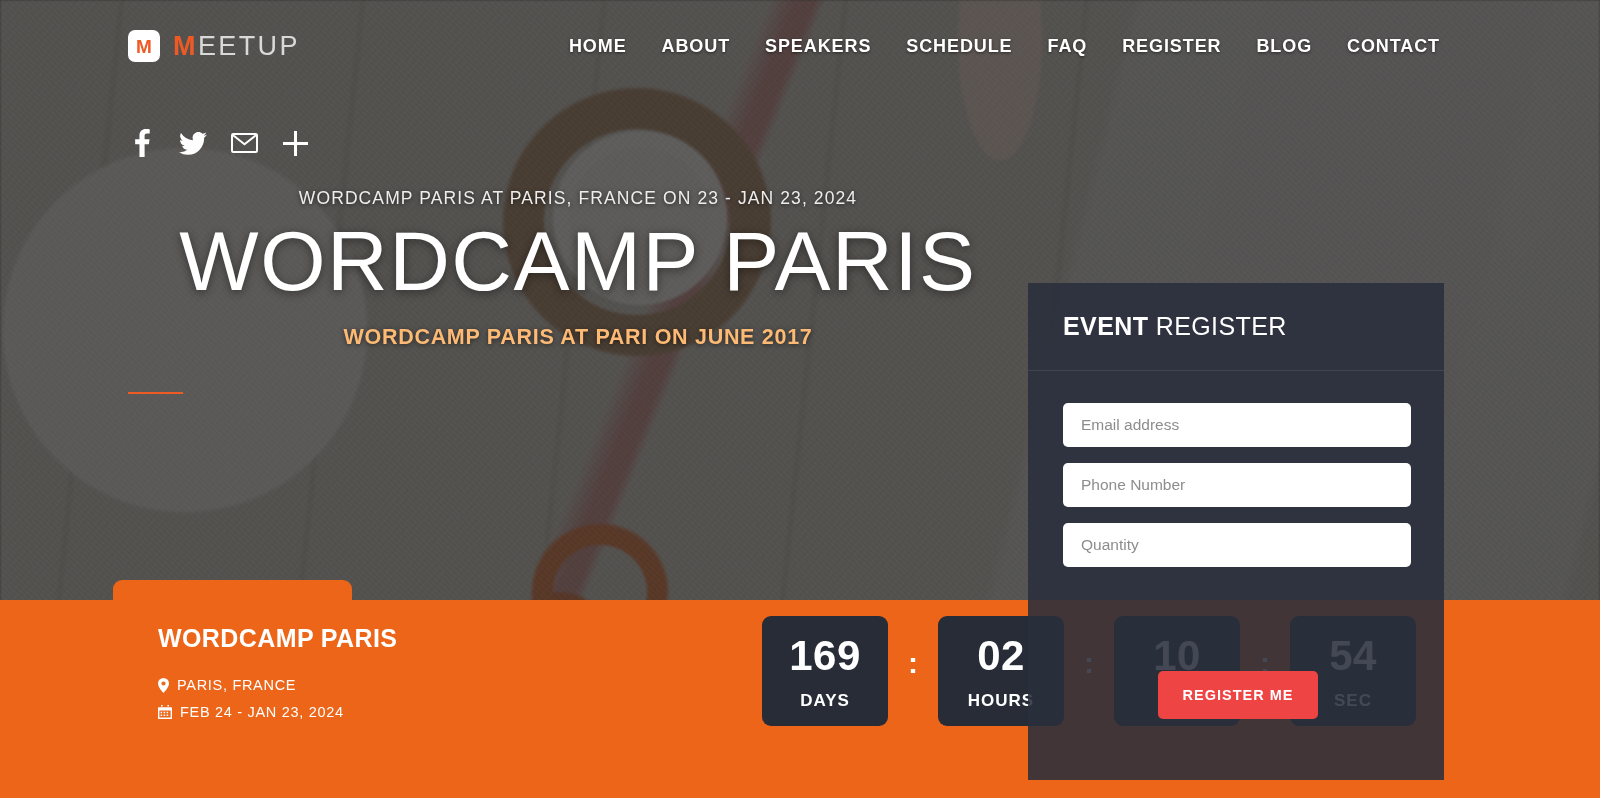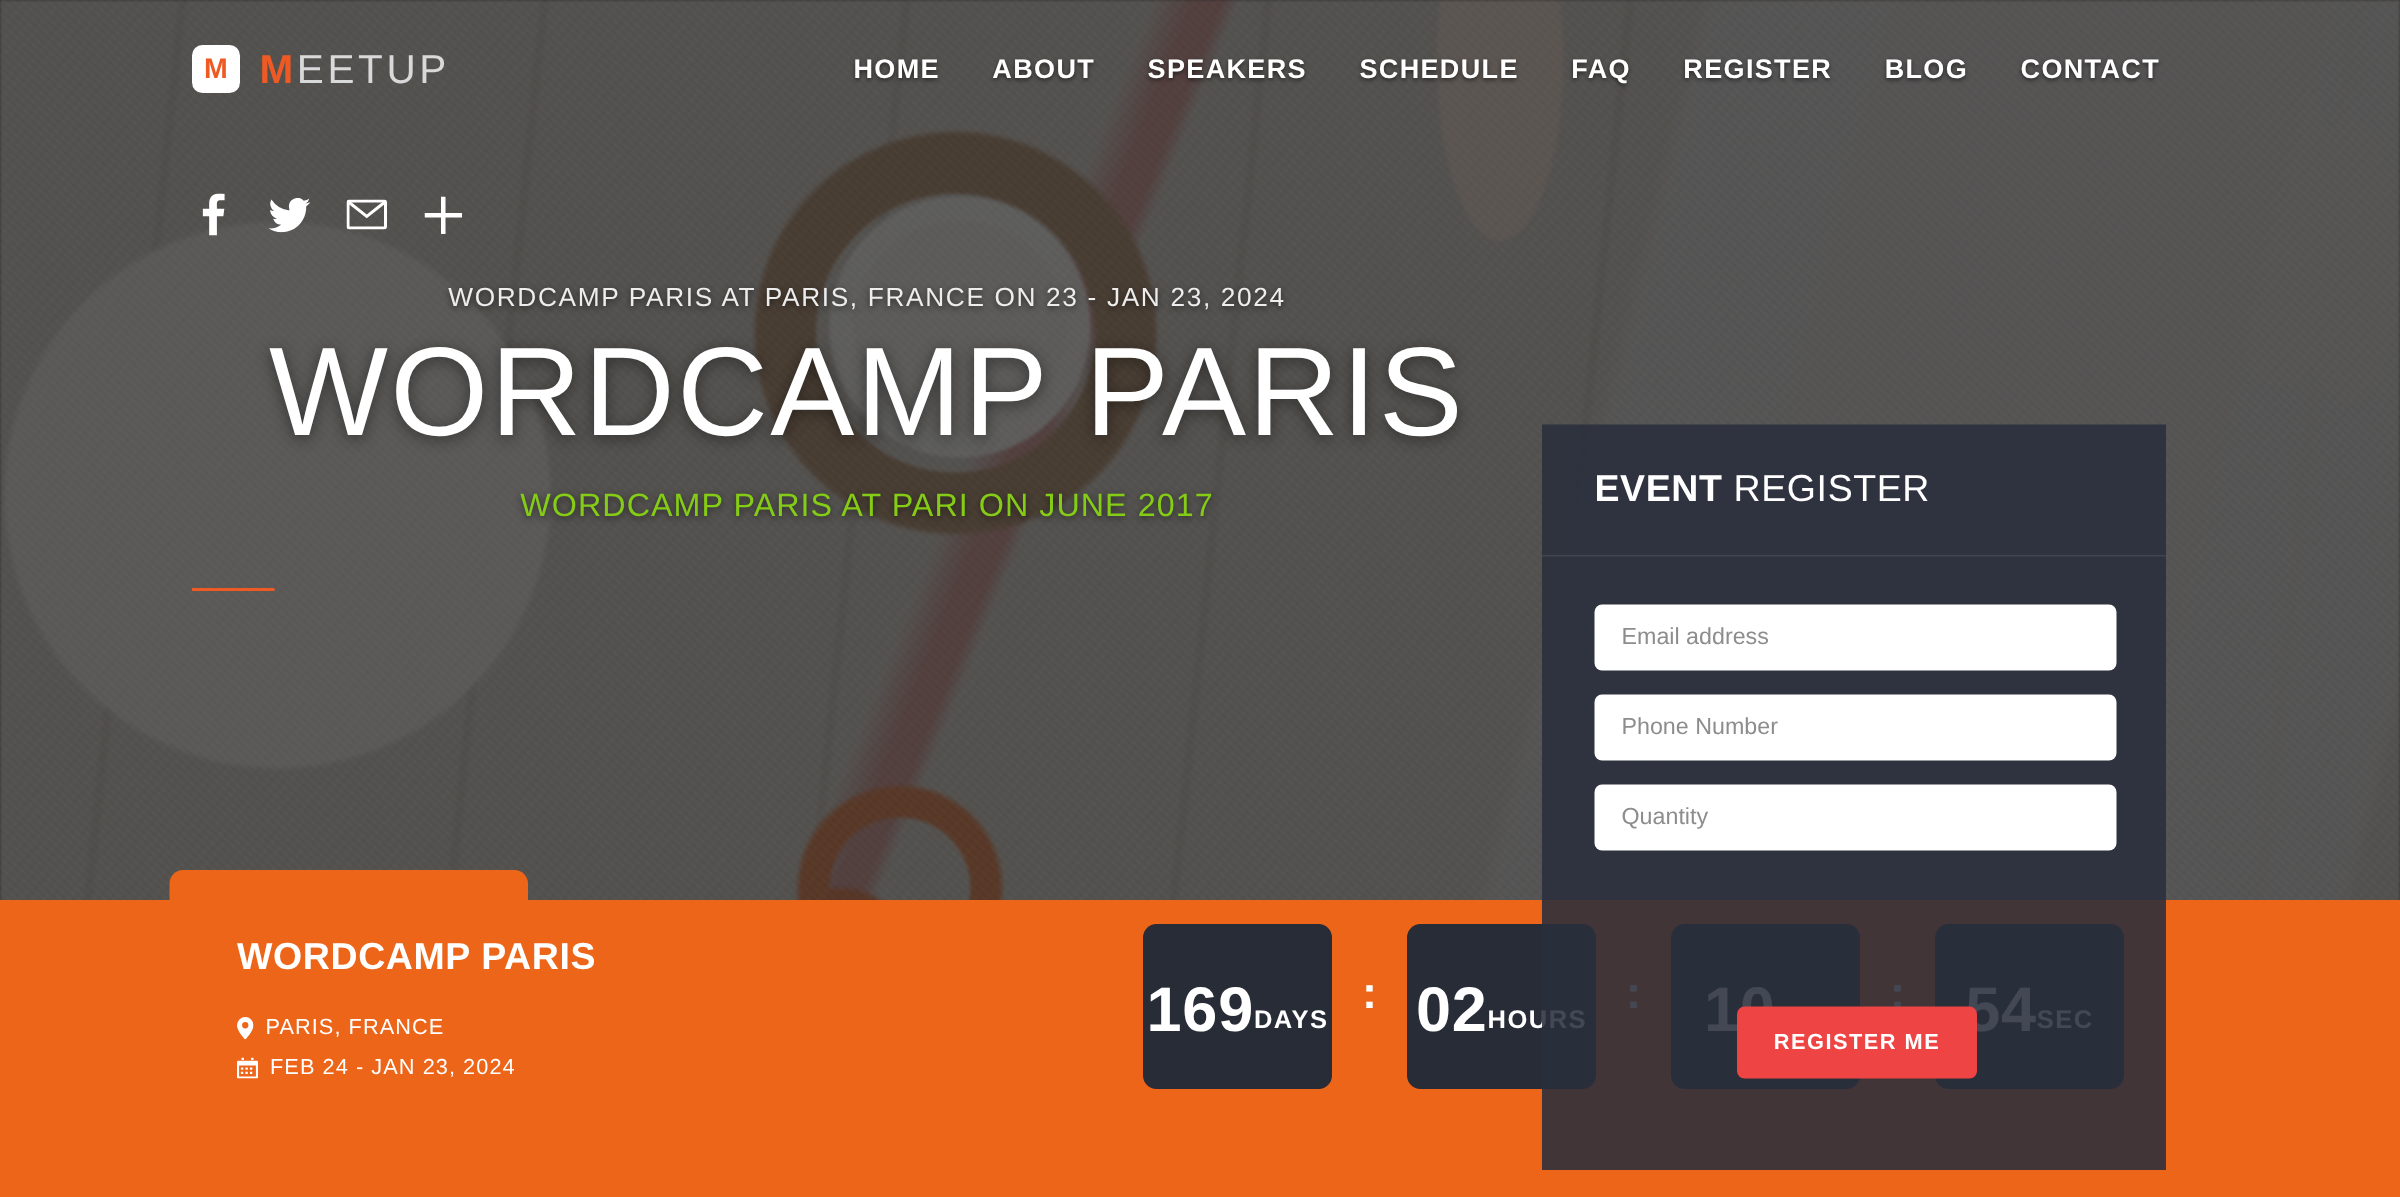--- a/index.html
+++ b/index.html
@@ -160,24 +160,24 @@
   .hero-title {
     color: #ffffff;
     font-size: 84px;
     line-height: 1.0;
     font-weight: 300;
     letter-spacing: 1.5px;
     text-shadow: 0 2px 10px rgba(0,0,0,0.45);
     margin-bottom: 22px;
   }
   .hero-sub {
-    color: #84cc16;
+    color: #fdba74;
     font-size: 21.5px;
     letter-spacing: 0.7px;
-    font-weight: 400;
+    font-weight: 700;
     text-shadow: 0 1px 5px rgba(0,0,0,0.55);
   }
   .rule {
     width: 55px;
     height: 2px;
     background: #ef5a24;
     margin: 42px 0 26px;
   }
   .hero-para {
     color: #e8e8e8;
@@ -241,21 +241,21 @@
     display: flex;
     align-items: flex-start;
     z-index: 16;
   }
   .cd-box {
     width: 126px;
     height: 110px;
     background: #272c36;
     border-radius: 9px;
     display: flex;
-    flex-direction: row;
+    flex-direction: column;
     align-items: center;
     justify-content: center;
     padding-top: 4px;
   }
   .cd-num {
     color: #ffffff;
     font-size: 42px;
     font-weight: 700;
     line-height: 1;
     letter-spacing: 0.5px;

